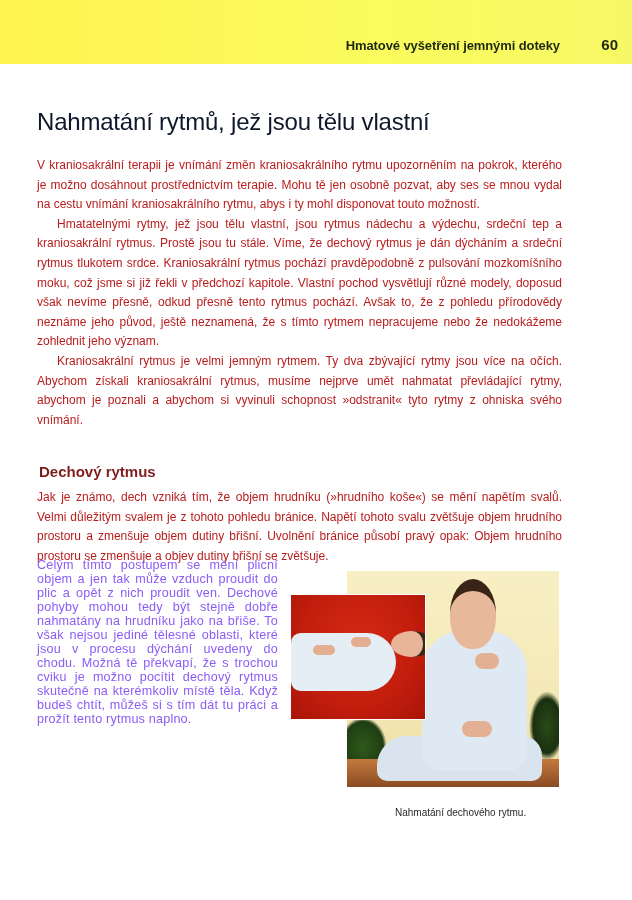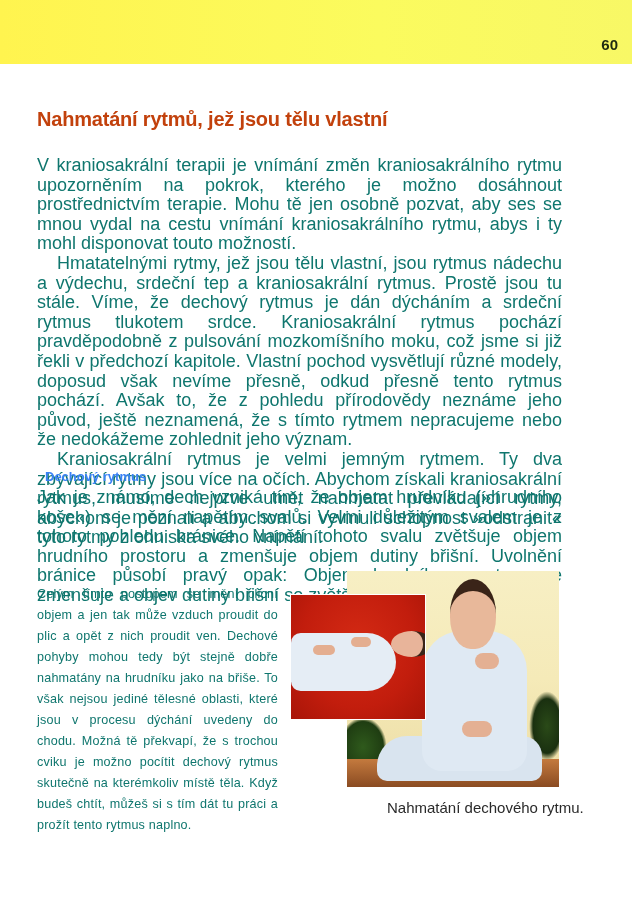--- a/index.html
+++ b/index.html
@@ -16,39 +16,39 @@
     .running-head {
       position: absolute; right: 72px; top: 38px;
       font-size: 13px; font-weight: bold; color: #1e2a10; letter-spacing: -0.1px;
     }
     .page-number {
       position: absolute; right: 14px; top: 36px;
       font-size: 15px; font-weight: bold; color: #1e2a10;
     }
     .chapter-title {
       position: absolute; left: 37px; top: 108px;
-      font-size: 20px; font-weight: bold; color: #c2410c; margin: 0;
+      font-size: 24px; font-weight: normal; color: #0f172a; margin: 0;
       letter-spacing: -0.2px;
     }
     .body-text {
       position: absolute; left: 37px; width: 525px;
-      font-size: 18px; line-height: 19.6px; color: #0f766e;
+      font-size: 12px; line-height: 19.6px; color: #b91c1c;
       text-align: justify; margin: 0;
     }
     .body-text p { margin: 0; }
     .indent { text-indent: 20px; }
     #p-block { top: 156px; }
     .subheading {
       position: absolute; left: 37px; top: 461px;
-      font-size: 13px; font-weight: bold; color: #3b82f6; margin: 8px;
+      font-size: 15px; font-weight: bold; color: #7f1d1d; margin: 2px;
     }
     #breath-block { top: 480px; margin-top: 8px; }
     .narrow-text {
-      position: absolute; left: 37px; top: 584px; width: 241px;
-      font-size: 12.6px; line-height: 21px; color: #0f766e;
+      position: absolute; left: 37px; top: 558px; width: 241px;
+      font-size: 12.6px; line-height: 14px; color: #8b5cf6;
       text-align: justify; margin: 0; letter-spacing: 0.2px;
     }
     
     .photo-main {
       position: absolute; left: 347px; top: 571px; width: 212px; height: 216px;
       background: linear-gradient(180deg, #f7efc4 0%, #f5eab8 50%, #ecdca4 100%);
       overflow: hidden;
     }
     .photo-main .plant {
       position: absolute; left: 0; bottom: 20px; width: 40px; height: 50px;
@@ -100,27 +100,28 @@
     .photo-inset .hand-a {
       position: absolute; left: 60px; top: 42px; width: 20px; height: 10px;
       background: #e4ae90; border-radius: 6px;
     }
     .photo-inset .hand-b {
       position: absolute; left: 22px; top: 50px; width: 22px; height: 10px;
       background: #e4ae90; border-radius: 6px;
     }
     .caption {
       position: absolute; left: 347px; top: 795px;
-      font-size: 15px; color: #2a2a2a; margin: 4px; padding-left: 36px;
+      font-size: 10px; color: #2a2a2a; margin: 12px; padding-left: 36px;
     }
   </style>
 </head>
 <body>
 
 <div class="header-band">
+  <span class="running-head">Hmatové vyšetření jemnými doteky</span>
   <span class="page-number">60</span>
 </div>
 
 <h1 class="chapter-title">Nahmatání rytmů, jež jsou tělu vlastní</h1>
 
 <div class="body-text" id="p-block">
   <p>V kraniosakrální terapii je vnímání změn kraniosakrálního rytmu upozorněním na pokrok, kterého je možno dosáhnout prostřednictvím terapie. Mohu tě jen osobně pozvat, aby ses se mnou vydal na cestu vnímání kraniosakrálního rytmu, abys i ty mohl disponovat touto možností.</p>
   <p class="indent">Hmatatelnými rytmy, jež jsou tělu vlastní, jsou rytmus nádechu a výdechu, srdeční tep a kraniosakrální rytmus. Prostě jsou tu stále. Víme, že dechový rytmus je dán dýcháním a srdeční rytmus tlukotem srdce. Kraniosakrální rytmus pochází pravděpodobně z pulsování mozkomíšního moku, což jsme si již řekli v předchozí kapitole. Vlastní pochod vysvětlují různé modely, doposud však nevíme přesně, odkud přesně tento rytmus pochází. Avšak to, že z pohledu přírodovědy neznáme jeho původ, ještě neznamená, že s tímto rytmem nepracujeme nebo že nedokážeme zohlednit jeho význam.</p>
   <p class="indent">Kraniosakrální rytmus je velmi jemným rytmem. Ty dva zbývající rytmy jsou více na očích. Abychom získali kraniosakrální rytmus, musíme nejprve umět nahmatat převládající rytmy, abychom je poznali a abychom si vyvinuli schopnost »odstranit« tyto rytmy z ohniska svého vnímání.</p>
 </div>

